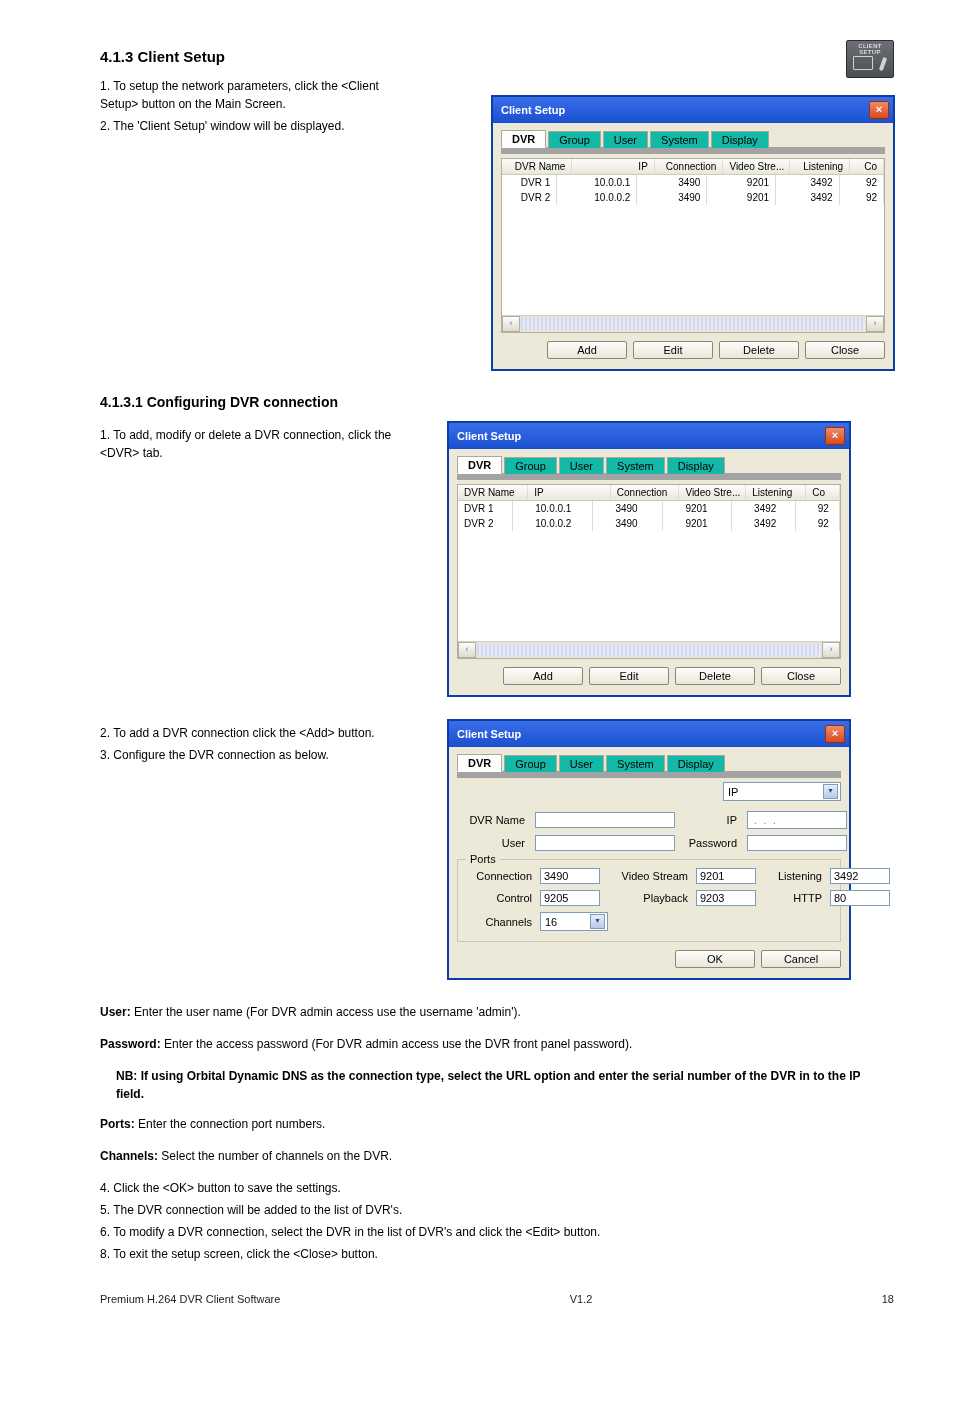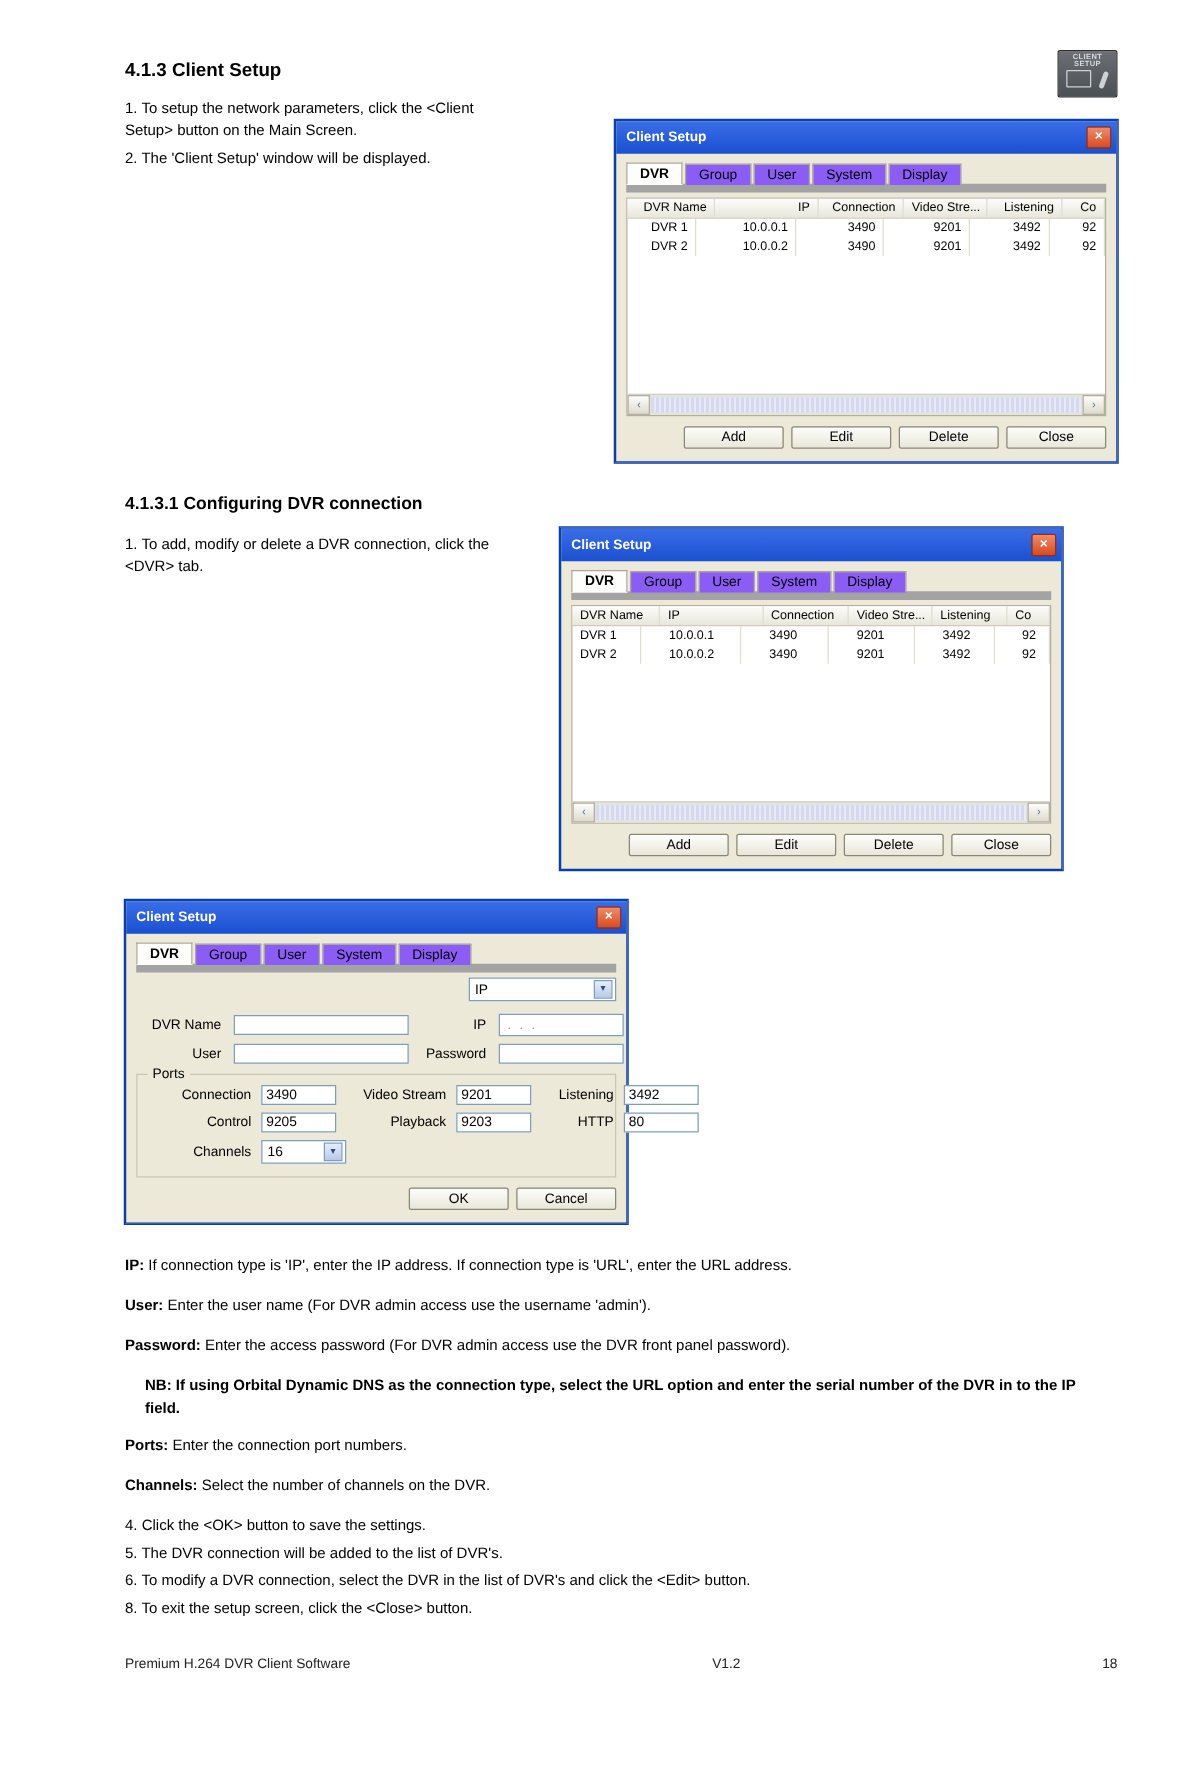--- a/index.html
+++ b/index.html
@@ -112,21 +112,21 @@
   .xp-body { padding: 6px 8px 10px 8px; }
   .tabs {
     display: flex;
     border-bottom: 7px solid #a3a3a3;
     margin-bottom: 4px;
     align-items: flex-end;
   }
   .tab {
     border: 1px solid #aca899;
     border-bottom: none;
-    background: #8b5cf6;
+    background: #14b8a6;
     padding: 2px 10px;
     margin-right: 2px;
     font-size: 11px;
     position: relative;
     top: 1px;
   }
   .tab.active {
     background: #fdfdfb;
     font-weight: bold;
     border-bottom: 1px solid #fdfdfb;
@@ -235,21 +235,21 @@
     background: linear-gradient(#e6eefc, #b7c9ea);
     border: 1px solid #7f9db9;
     text-align: center;
     font-size: 8px;
     line-height: 11px;
     color: #2c4a8a;
   }
   .fieldset {
     border: 1px solid #c9c6b8;
     margin-top: 8px;
-    padding: 8px 8px 10px 25px;
+    padding: 8px 8px 10px 8px;
     position: relative;
   }
   .fieldset .legend {
     position: absolute;
     top: -7px; left: 8px;
     background: #ece9d8;
     padding: 0 4px;
     font-size: 11px;
   }
   .ports-grid {
@@ -421,20 +421,30 @@
           <div class="xp-btn">Edit</div>
           <div class="xp-btn">Delete</div>
           <div class="xp-btn">Close</div>
         </div>
       </div>
     </div>
   </div>
 </div>
 
 <div class="row">
+  <div class="col-text">
+    <p class="step">
+      <span>2.</span>
+      <span>To add a DVR connection click the &lt;Add&gt; button.</span>
+    </p>
+    <p class="step">
+      <span>3.</span>
+      <span>Configure the DVR connection as below.</span>
+    </p>
+  </div>
   <div class="col-dlg">
 
     <div class="xp-window">
       <div class="xp-titlebar">
         <span>Client Setup</span>
         <div class="xp-close">×</div>
       </div>
       <div class="xp-body">
         <div class="tabs">
           <div class="tab active">DVR</div>
@@ -496,24 +506,20 @@
           <div class="xp-btn">OK</div>
           <div class="xp-btn">Cancel</div>
         </div>
       </div>
     </div>
   </div>
 </div>
 
 <div style="margin-top:8px">
   <p class="body">
-    <b>IP:</b>
-    <span>If connection type is 'IP', enter the IP address. If connection type is 'URL', enter the URL address.</span>
-  </p>
-  <p class="body">
     <b>User:</b>
     <span>Enter the user name (For DVR admin access use the username 'admin').</span>
   </p>
   <p class="body">
     <b>Password:</b>
     <span>Enter the access password (For DVR admin access use the DVR front panel password).</span>
   </p>
 
   <p class="note">NB: If using Orbital Dynamic DNS as the connection type, select the URL option and enter the serial number of the DVR in to the IP field.</p>
 

